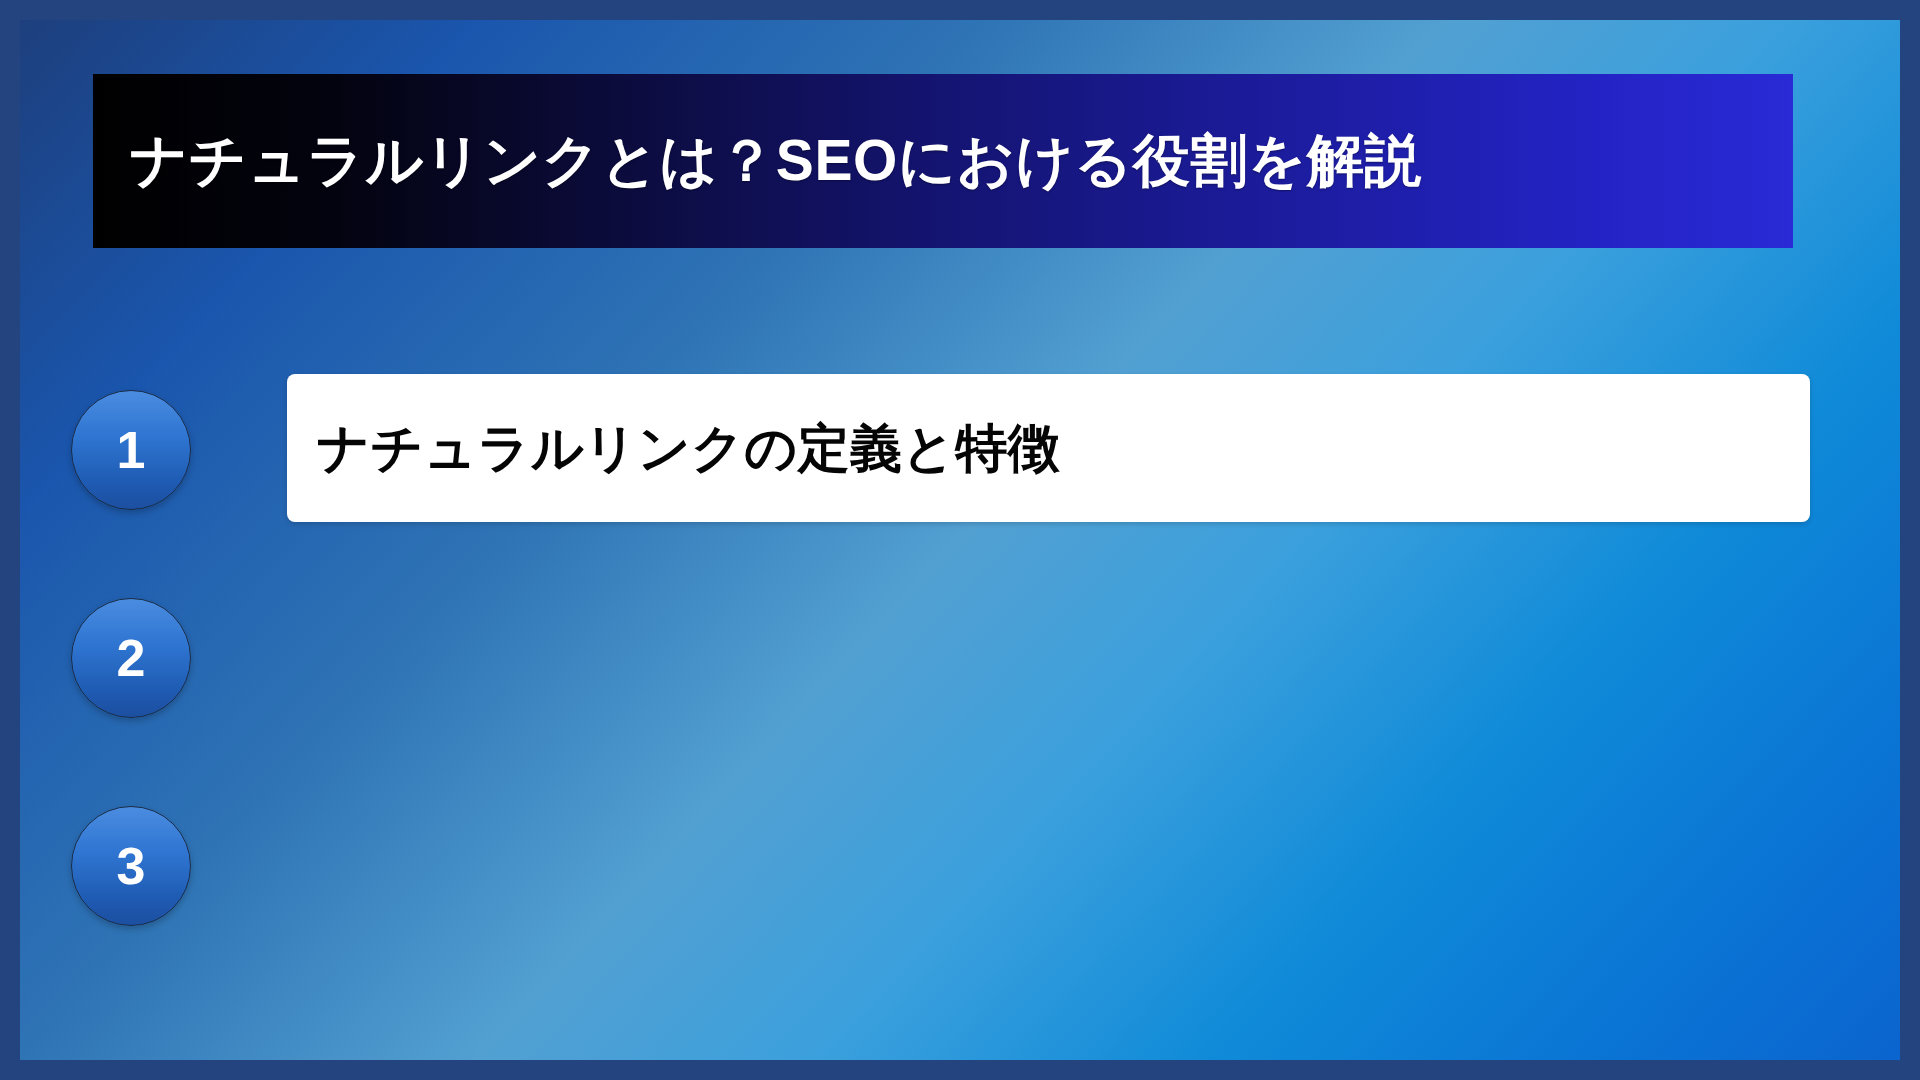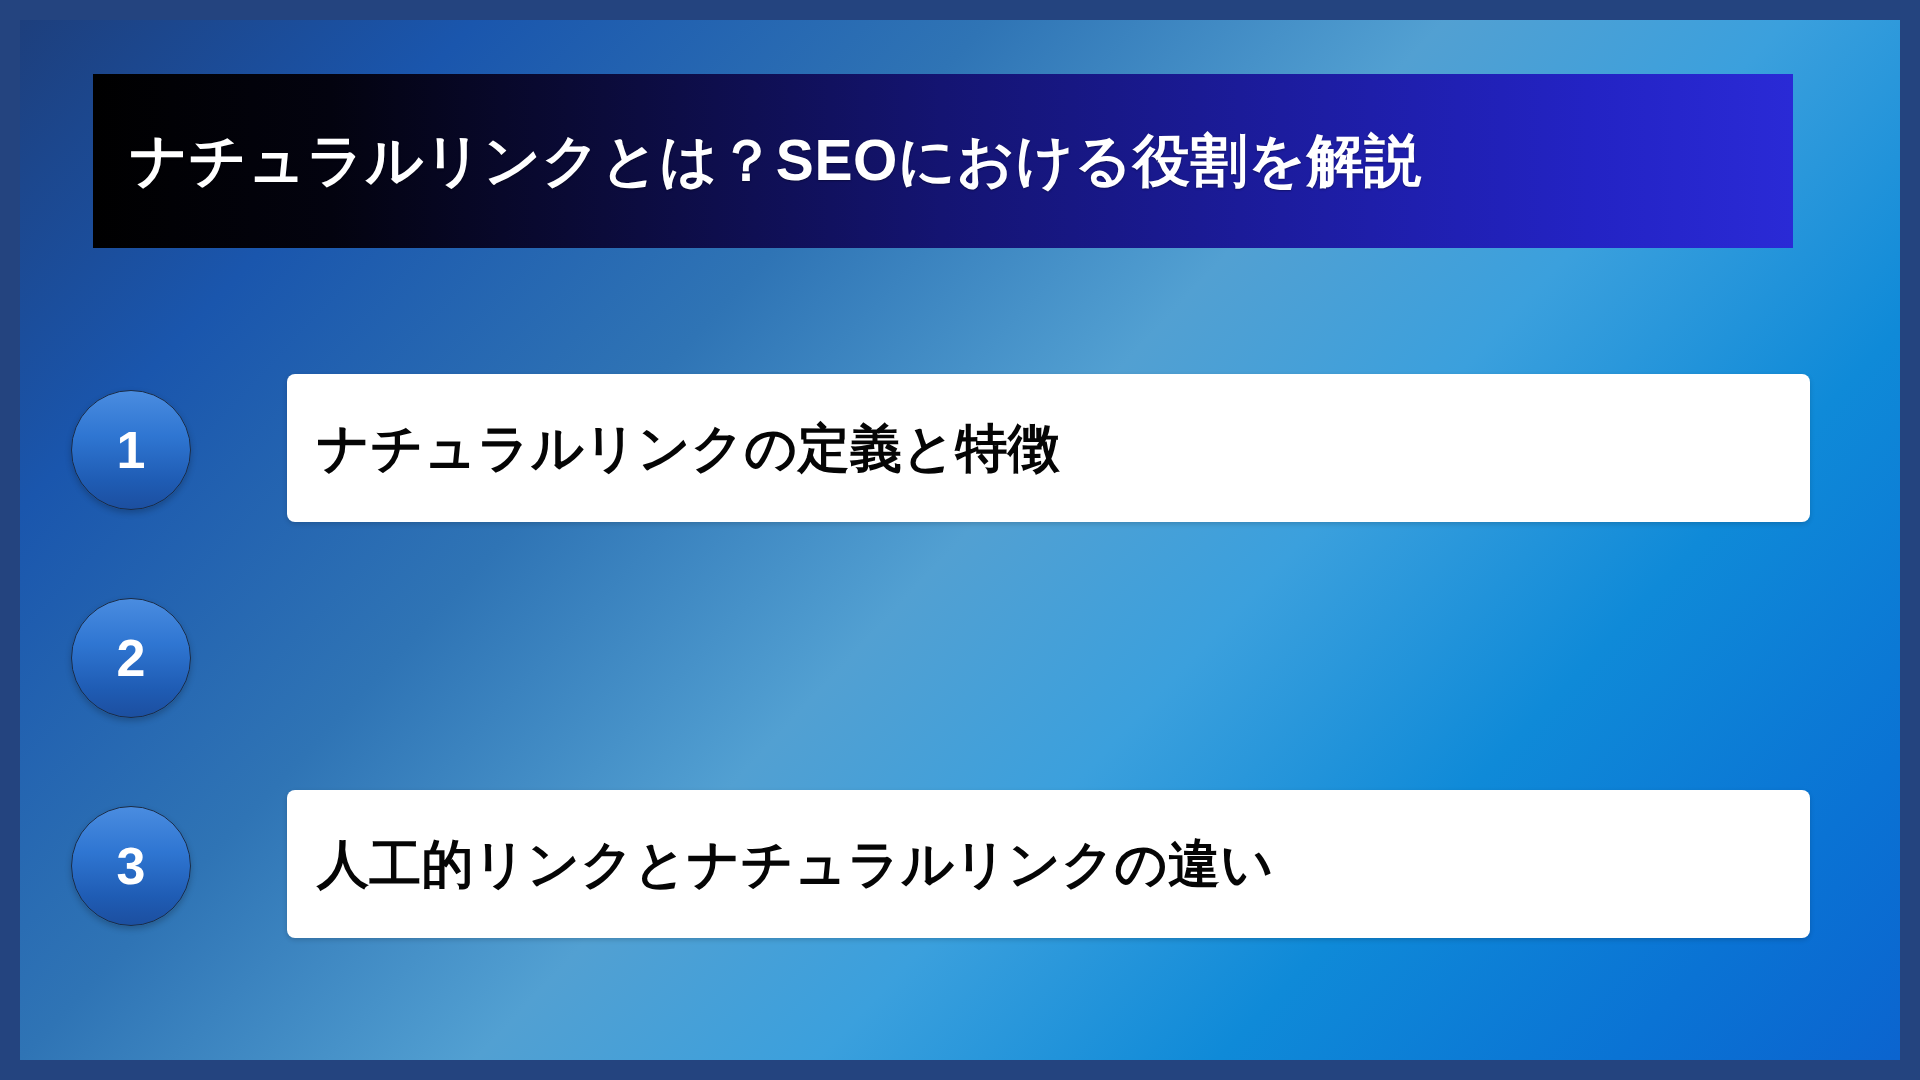--- a/index.html
+++ b/index.html
@@ -153,20 +153,17 @@
       <div class="row">
         <div class="badge">
           <span class="badge-num">2</span>
         </div>
       </div>
 
       <div class="row">
         <div class="badge">
           <span class="badge-num">3</span>
         </div>
-        <div class="card">
-          <span class="card-text">人工的リンクとナチュラルリンクの違い</span>
-        </div>
       </div>
 
     </div>
   </div>
 </div>
 
 </body></html>

